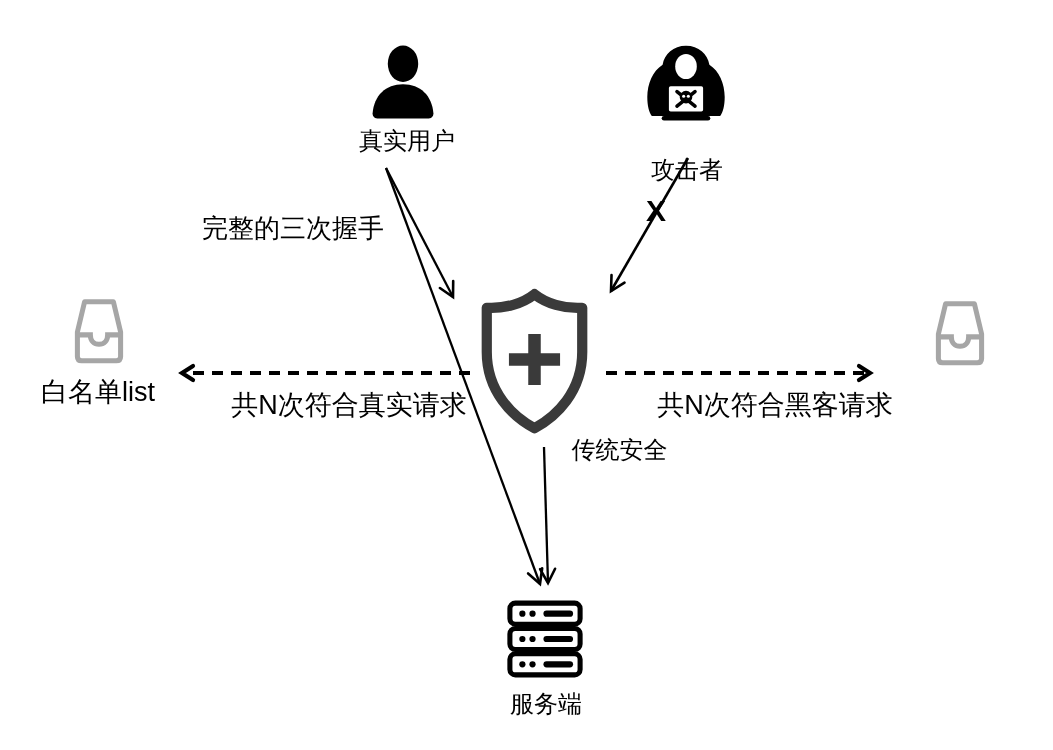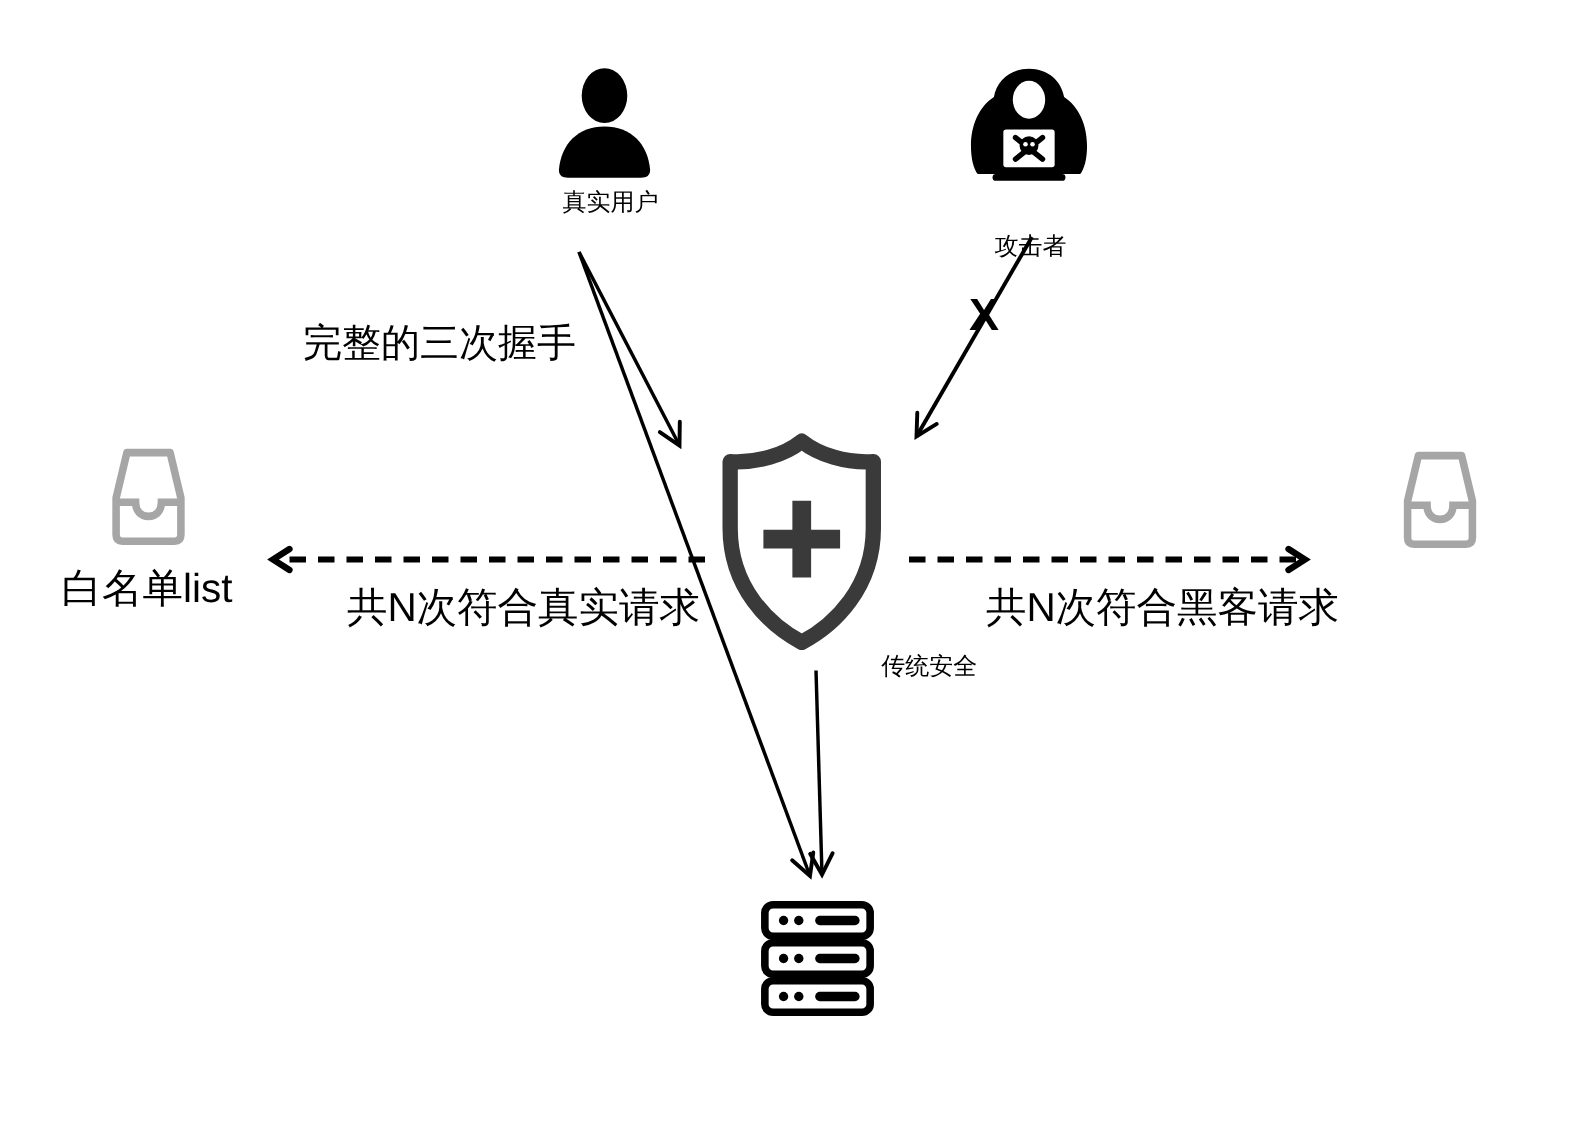--- a/index.html
+++ b/index.html
@@ -5,21 +5,21 @@
   html,body{margin:0;padding:0;background:#fff;}
   #canvas{
     position:relative;width:1053px;height:750px;background:#ffffff;
     font-family:"Liberation Sans",sans-serif;color:#000;overflow:hidden;
   }
   .abs{position:absolute;}
   .label{
     position:absolute;text-align:center;color:#000;
     font-family:"Liberation Sans",sans-serif;line-height:1.15;white-space:nowrap;
   }
-  .node-label{font-size:16px;}
+  .node-label{font-size:24px;}
   .edge-label{font-size:27px;}
   .handshake-label{font-size:26px;}
   #x-mark{
     position:absolute;left:640px;top:194px;width:32px;text-align:center;
     font-size:30px;font-weight:bold;z-index:5;
   }
   svg{display:block;}
   #edges{position:absolute;left:0;top:0;z-index:1;}
   .icon-box{z-index:2;}
 </style>
@@ -106,19 +106,20 @@
         <circle cx="21" cy="82.5" r="4"></circle>
           <circle cx="34" cy="82.5" r="4"></circle>
       </g>
       <g stroke="#000" stroke-width="8" stroke-linecap="round">
         <line x1="52" y1="17.5" x2="82" y2="17.5"></line>
         <line x1="52" y1="50" x2="82" y2="50"></line>
         <line x1="52" y1="82.5" x2="82" y2="82.5"></line>
       </g>
     </svg>
   </div>
+  <div class="label node-label" style="left:466px;top:690px;width:160px;">服务端</div>
 
   <div class="label handshake-label" style="left:178px;top:214px;width:230px;">完整的三次握手</div>
   <div id="x-mark">X</div>
   <div class="label edge-label" style="left:206px;top:390px;width:286px;">共N次符合真实请求</div>
   <div class="label edge-label" style="left:632px;top:390px;width:286px;">共N次符合黑客请求</div>
 
 </div>
 
 </body></html>

